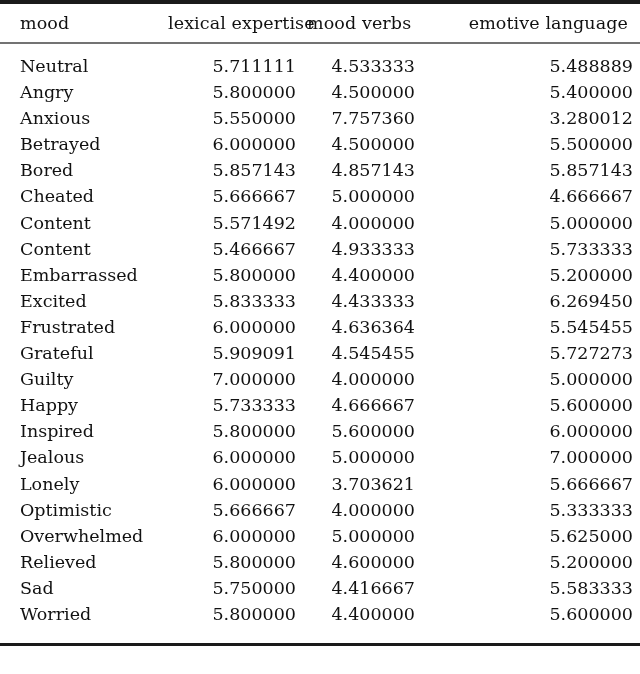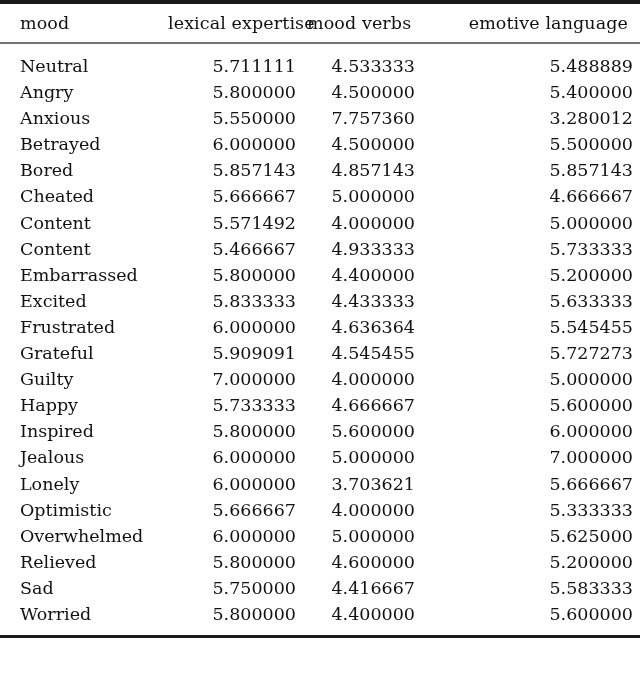--- a/index.html
+++ b/index.html
@@ -57,21 +57,21 @@
   
   tbody td {
     height: 26.1px;
     line-height: 26.1px;
     font-size: 17.5px;
   }
   tbody tr:first-child td {
     padding-top: 9px;
   }
   tbody tr:last-child td {
-    padding-bottom: 8px;
+    padding-bottom: 16px;
   }
 
   
   .col-mood      { width: 168px; text-align: left;  padding-left: 20px;  box-sizing: border-box; }
   .col-lexical   { width: 139px; text-align: right; padding-right: 11px; box-sizing: border-box; }
   .col-modal     { width: 121px; text-align: right; padding-right: 13px; box-sizing: border-box; }
   .col-emotive   { width: 212px; text-align: right; padding-right: 7px;  box-sizing: border-box; }
 
   thead .col-mood    { padding-left: 20px; }
   thead .col-lexical { text-align: left; padding-left: 0; padding-right: 0; }
@@ -145,21 +145,21 @@
         <tr>
           <td class="col-mood">Embarrassed</td>
           <td class="col-lexical num">5.800000</td>
           <td class="col-modal num">4.400000</td>
           <td class="col-emotive num">5.200000</td>
         </tr>
         <tr>
           <td class="col-mood">Excited</td>
           <td class="col-lexical num">5.833333</td>
           <td class="col-modal num">4.433333</td>
-          <td class="col-emotive num">5.633333</td>
+          <td class="col-emotive num">6.269450</td>
         </tr>
         <tr>
           <td class="col-mood">Frustrated</td>
           <td class="col-lexical num">6.000000</td>
           <td class="col-modal num">4.636364</td>
           <td class="col-emotive num">5.545455</td>
         </tr>
         <tr>
           <td class="col-mood">Grateful</td>
           <td class="col-lexical num">5.909091</td>

